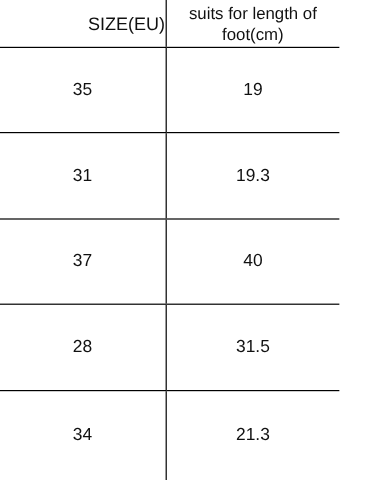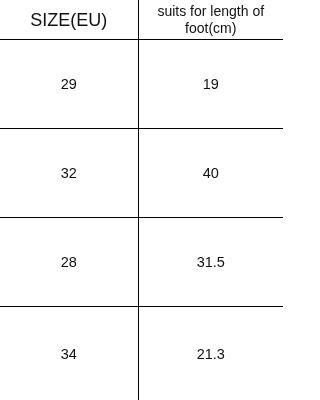--- a/index.html
+++ b/index.html
@@ -38,22 +38,23 @@
   }
 
   
   .header-row th {
     height: 37px;
     font-size: 14px;
     line-height: 17px;
     border-bottom: 1.5px solid #000000;
   }
   .header-row th.cell-size-header {
-    font-size: 18px;
+    font-size: 15px;
     padding-top: 2px;
+    text-align: right;
   }
   .header-row th.cell-length-header {
     font-size: 14px;
     border-left: 1.5px solid #000000;
     padding: 0 4px;
     text-align: center;
   }
 
   
   .data-row td {
@@ -81,25 +82,29 @@
     <tr class="header-row">
       <th class="cell-size-header">SIZE(EU)</th>
       <th class="cell-length-header">
         <span>suits for length of</span><br>
         <span>foot(cm)</span>
       </th>
     </tr>
   </thead>
   <tbody>
     <tr class="data-row">
-      <td class="cell-size">29</td>
+      <td class="cell-size">35</td>
       <td class="cell-length">19</td>
     </tr>
     <tr class="data-row">
-      <td class="cell-size">32</td>
+      <td class="cell-size">31</td>
+      <td class="cell-length">19.3</td>
+    </tr>
+    <tr class="data-row">
+      <td class="cell-size">37</td>
       <td class="cell-length">40</td>
     </tr>
     <tr class="data-row">
       <td class="cell-size">28</td>
       <td class="cell-length">31.5</td>
     </tr>
     <tr class="data-row last-row">
       <td class="cell-size">34</td>
       <td class="cell-length">21.3</td>
     </tr>

